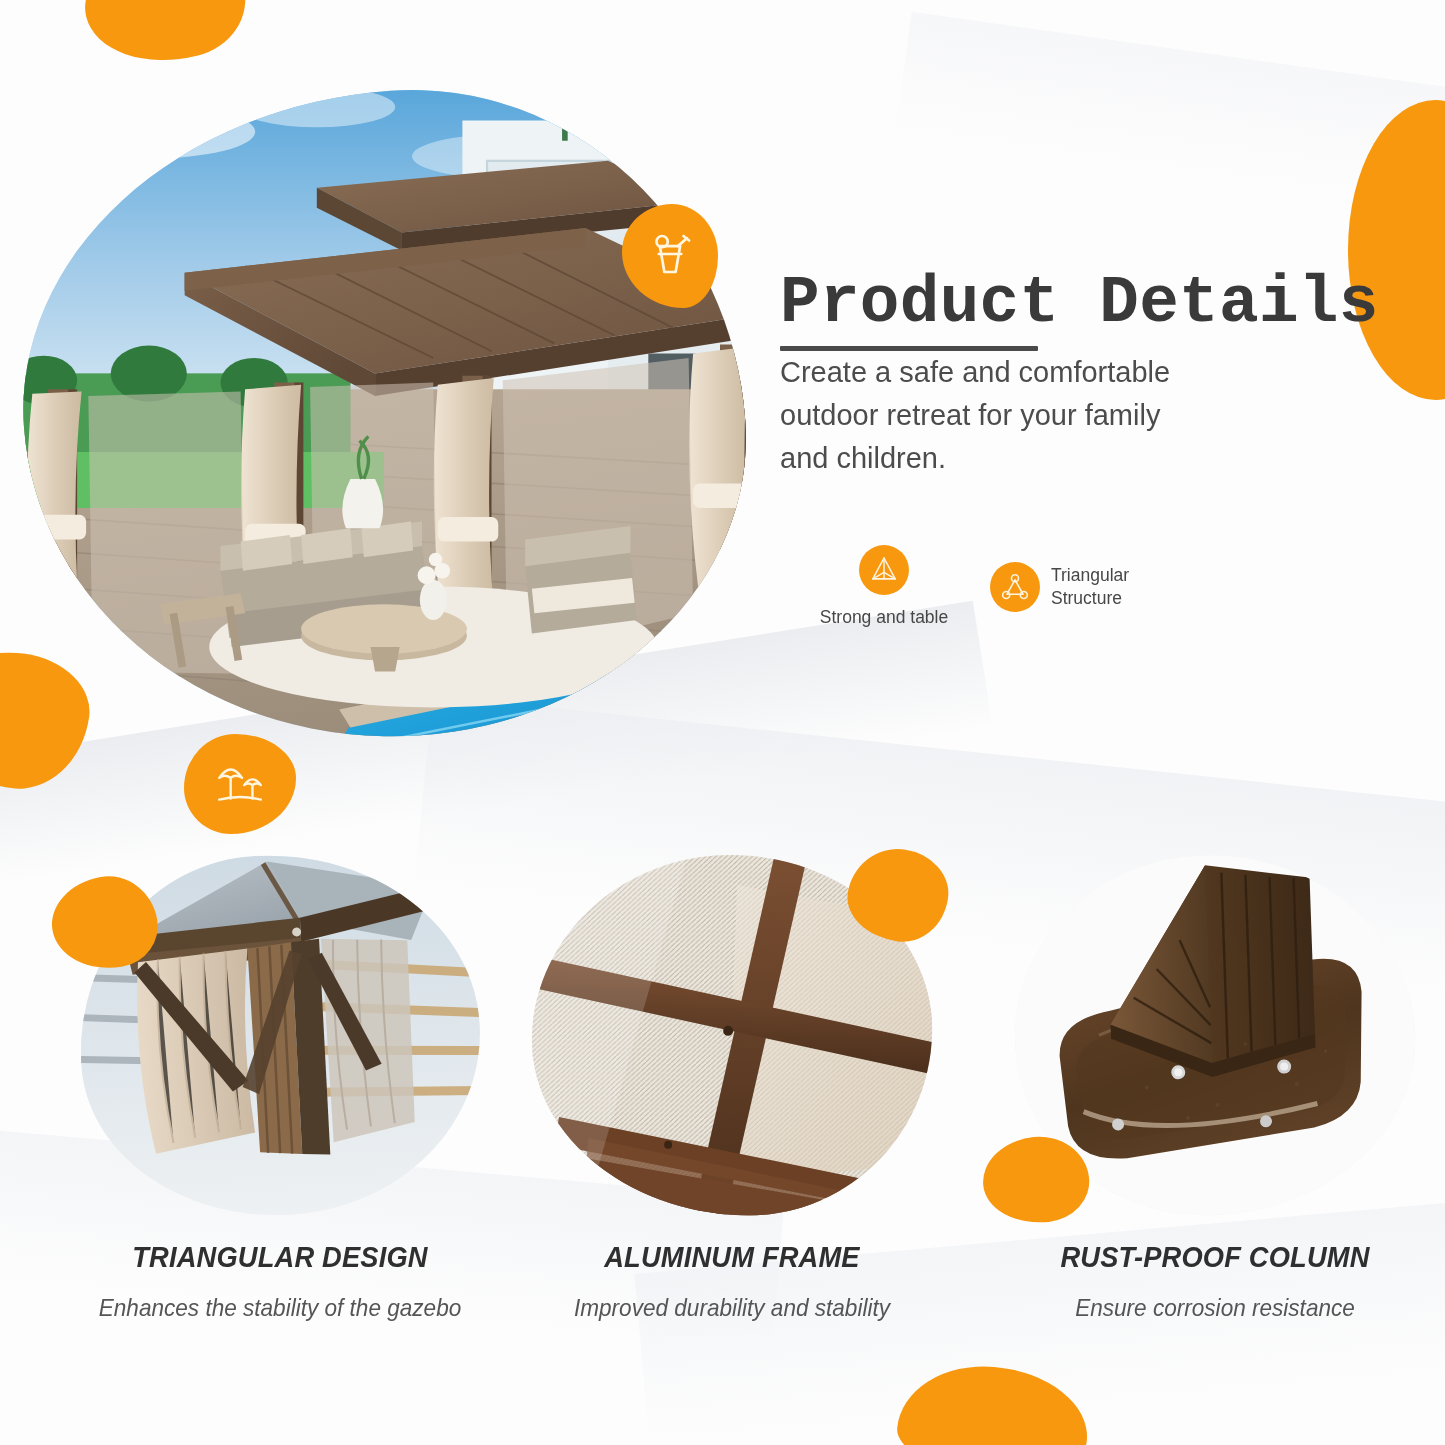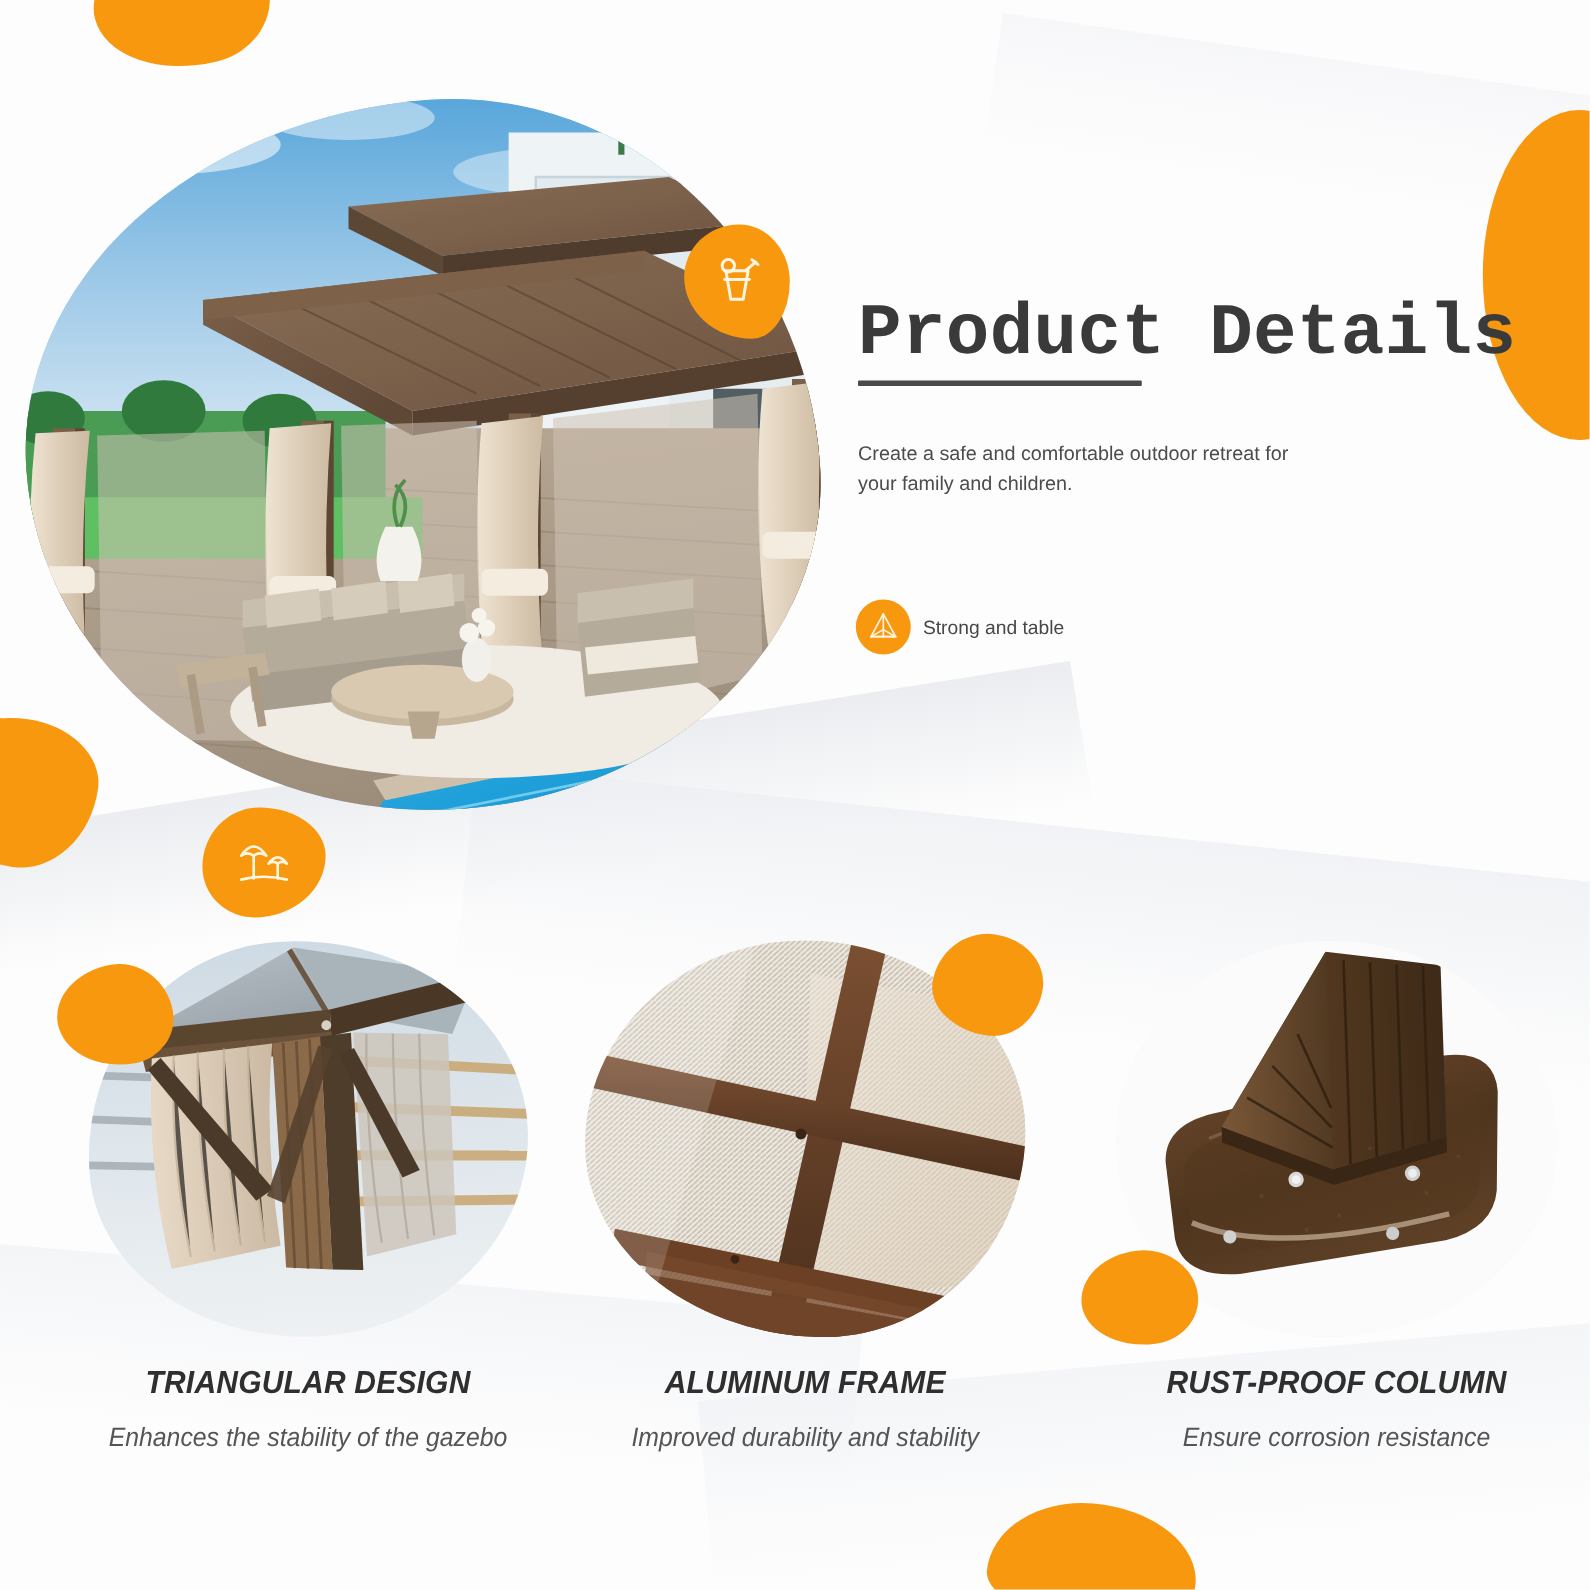--- a/index.html
+++ b/index.html
@@ -84,33 +84,32 @@
     font-size:66px;
     line-height:1.02;
     color:#3a3a3a;
     letter-spacing:.3px;
   }
   .title-rule {
     width:258px; height:5px; background:#4a4a4a;
     margin-top:9px; border-radius:1px;
   }
   .subtitle {
-    margin-top:48px;
-    font-size:18px;
+    font-size:29px;
     line-height:1.48;
     color:#4c4c4c;
     max-width:430px;
   }
 
   .feature-row {
     position:absolute; top:545px; left:778px; width:640px;
     display:flex; z-index:4;
   }
   .feature { display:flex; align-items:center; gap:11px; }
-  .feature:nth-child(1){ width:212px; }
+  .feature:nth-child(1){ width:212px;flex-direction:column; }
   .feature:nth-child(2){ width:212px; }
   .feature:nth-child(3){ width:212px; }
   .feat-badge {
     flex:0 0 auto; width:50px; height:50px; border-radius:50%;
     background:#F7980F; display:flex; align-items:center; justify-content:center;
   }
   .feat-badge svg { width:32px; height:32px; }
   .feat-label { font-size:17.5px; line-height:1.26; color:#474747; }
 
   
@@ -364,20 +363,31 @@
       <svg viewBox="0 0 40 40" fill="none" stroke="#fff4e0" stroke-width="1.9" stroke-linecap="round" stroke-linejoin="round">
         <path d="M20 5 L34 31 L6 31 Z"></path>
         <path d="M20 5 L20 31"></path>
         <path d="M6 31 L20 23 L34 31"></path>
         <path d="M6 31 L20 31 L34 31"></path>
       </svg>
     </span>
     <span class="feat-label">Strong and table</span>
   </div>
 
+  <div class="feature">
+    <span class="feat-badge">
+      <svg viewBox="0 0 40 40" fill="none" stroke="#fff4e0" stroke-width="2" stroke-linecap="round" stroke-linejoin="round">
+        <path d="M20 11 L30 29 L10 29 Z"></path>
+        <circle cx="20" cy="9" r="4.4" fill="none"></circle>
+        <circle cx="31" cy="30" r="4.4" fill="none"></circle>
+        <circle cx="9" cy="30" r="4.4" fill="none"></circle>
+      </svg>
+    </span>
+    <span class="feat-label">Triangular Structure</span>
+  </div>
 
 
 </div>
 
 <div class="cards">
 
   <div class="card card-1">
     <div class="card-img">
       <div class="card-shape shape-1">
         <svg viewBox="0 0 400 360" preserveAspectRatio="xMidYMid slice">

